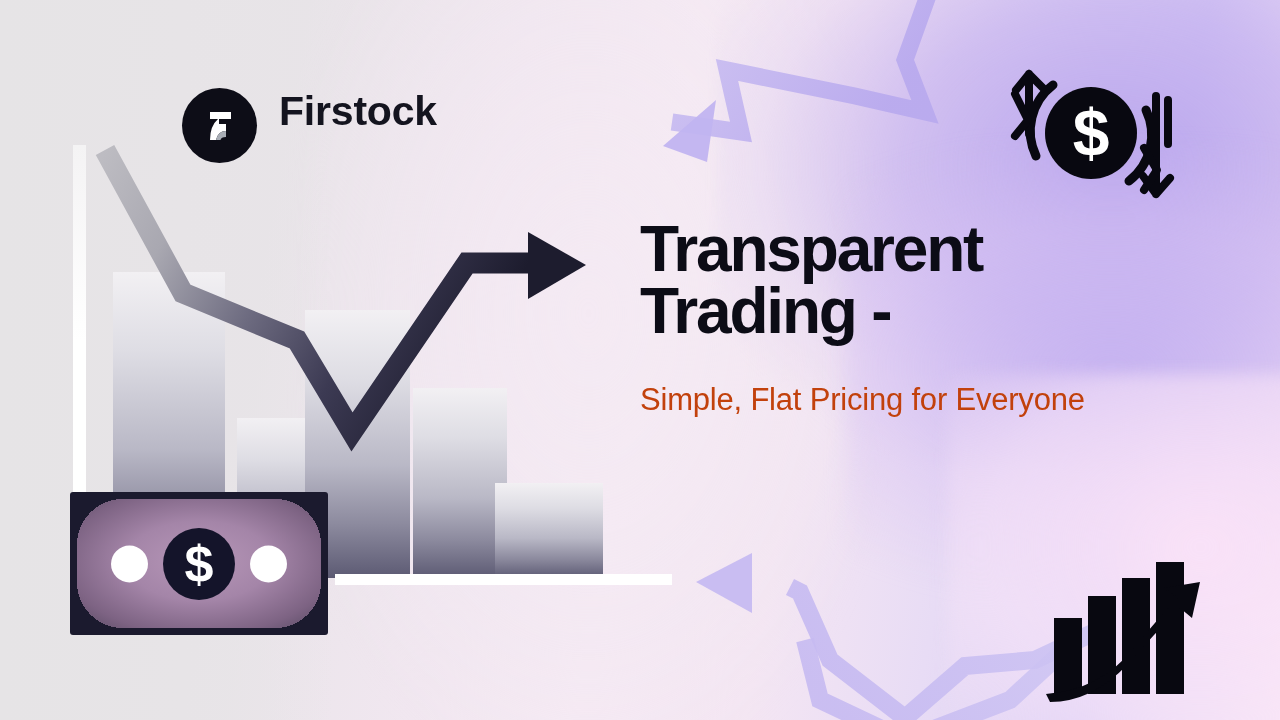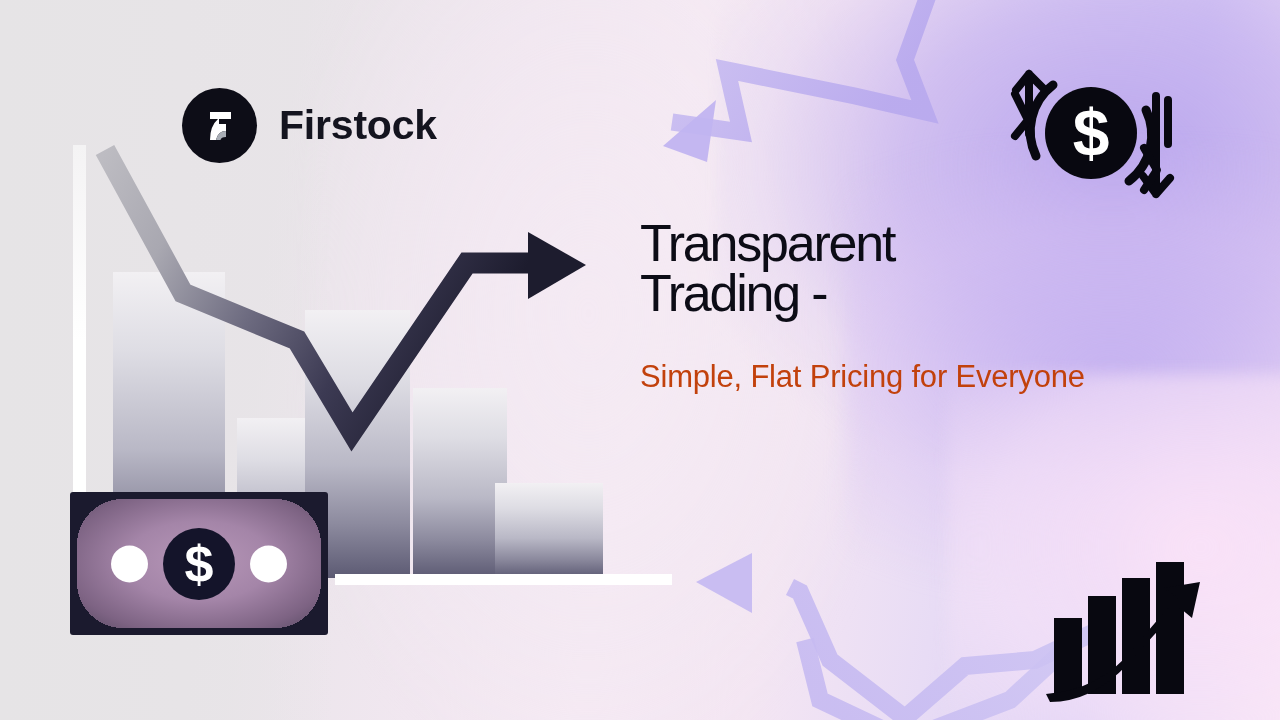--- a/index.html
+++ b/index.html
@@ -35,29 +35,29 @@
       rgba(244,234,243,.80) 0%, rgba(242,233,242,.34) 55%,
       rgba(255,255,255,0) 80%);filter:blur(10px);}
   .bg-left{position:absolute;left:0;top:0;width:26%;height:100%;
     background:linear-gradient(90deg,#e6e4e6 0%, #e7e4e7 55%, rgba(231,228,231,0) 100%);}
 
   
   .deco{position:absolute;inset:0;}
   .deco svg{position:absolute;}
 
   
-  .brand{position:absolute;left:182px;top:88px;display:flex;align-items:center;gap:22px;}
+  .brand{position:absolute;left:182px;top:88px;display:flex;align-items:flex-start;gap:22px;}
   .brand-mark{width:75px;height:75px;border-radius:50%;background:#0d0d17;
     display:flex;align-items:center;justify-content:center;flex:0 0 auto;}
   .brand-name{font-size:41px;font-weight:bold;color:#14141f;letter-spacing:-0.2px;
     font-family:"Liberation Sans","DejaVu Sans",sans-serif;white-space:nowrap;}
 
   
   .copy{position:absolute;left:640px;top:218px;width:570px;}
-  .headline{font-size:52px;line-height:.97;font-weight:normal;color:#0c0c16;
+  .headline{font-size:64px;line-height:.97;font-weight:bold;color:#0c0c16;
     letter-spacing:-2.2px;margin:0;white-space:pre-line;}
   .subhead{margin:40px 0 0 0;font-size:31px;color:#c2410c;font-weight:normal;
     letter-spacing:-0.2px;white-space:nowrap;}
 
   
   .chart{position:absolute;left:0;top:0;width:700px;height:720px;}
   .axis-y{position:absolute;left:73px;top:145px;width:13px;height:437px;
     background:linear-gradient(180deg,#f4f3f4 0%, #ffffff 45%, #ffffff 100%);}
   .axis-x{position:absolute;left:335px;top:574px;width:337px;height:11px;
     background:#ffffff;}

